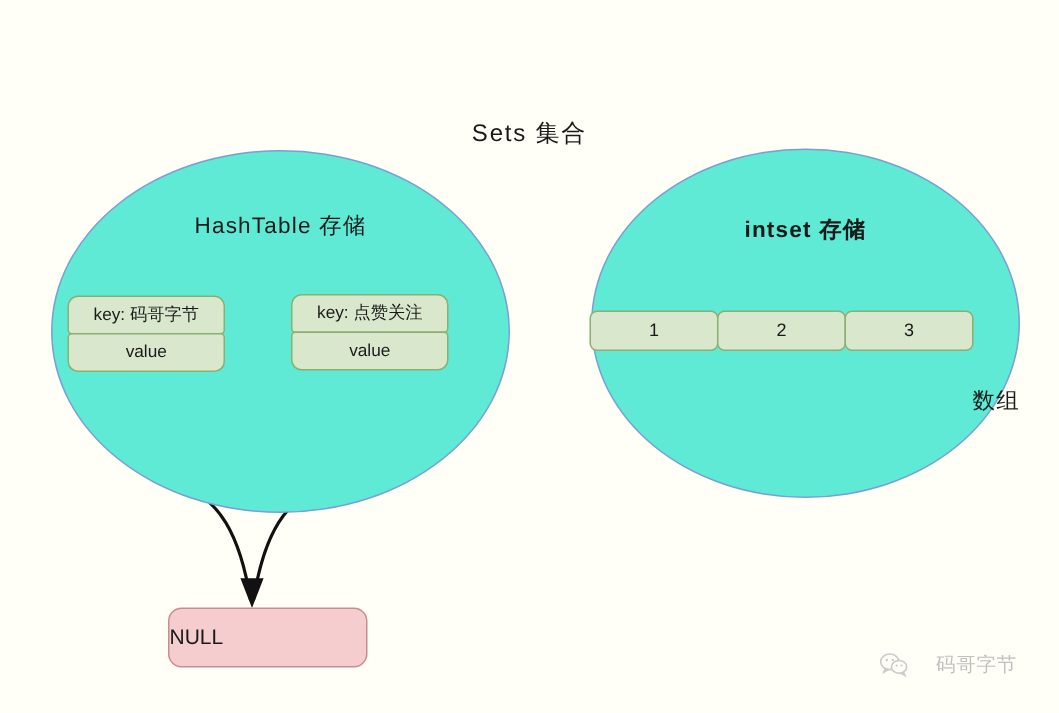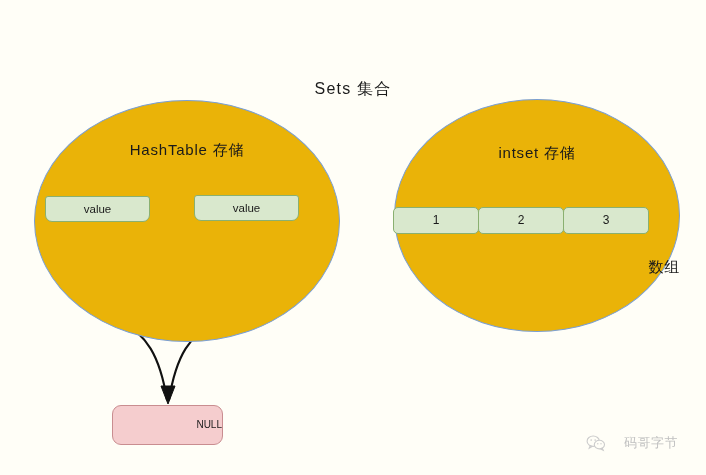--- a/index.html
+++ b/index.html
@@ -32,21 +32,21 @@
     font-size: 16px;
     color: #1a1a1a;
     letter-spacing: 1.2px;
     white-space: nowrap;
     margin-top: 47px;
   }
 
   
   .ellipse {
     position: absolute;
-    background: #eab308;
+    background: #5eead4;
     border: 1.3px solid #7a9fd4;
     border-radius: 50%;
     box-sizing: border-box;
   }
   #ellipse-hashtable {
     left: 34px;
     top: 100px;
     width: 306px;
     height: 242px;
   }
@@ -59,21 +59,21 @@
   .ellipse-title {
     position: absolute;
     width: 100%;
     text-align: center;
     font-size: 15px;
     color: #1a1a1a;
     letter-spacing: 0.8px;
     white-space: nowrap;
   }
   #ellipse-hashtable .ellipse-title { top: 40px; }
-  #ellipse-intset .ellipse-title { top: 44px; }
+  #ellipse-intset .ellipse-title { top: 44px; font-weight: bold; }
 
   
   .kv-group {
     position: absolute;
     width: 105px;
   }
   #kv-group-1 { left: 45px; top: 197px; }
   #kv-group-2 { left: 194px; top: 196px; }
 
   .green-box {
@@ -122,29 +122,29 @@
     font-size: 15px;
     color: #1a1a1a;
     letter-spacing: 0.8px;
   }
 
   
   #null-box {
     position: absolute;
     left: 112px;
     top: 405px;
-    width: 111px;
+    width: 133px;
     height: 40px;
     box-sizing: border-box;
     background: #f5cdce;
     border: 1.3px solid #c98d90;
     border-radius: 9px;
     line-height: 37px;
-    text-align: right;
-    font-size: 10px;
+    text-align: left;
+    font-size: 14px;
     color: #1a1a1a;
   }
 
   
   #watermark {
     position: absolute;
     left: 586px;
     top: 434px;
     display: flex;
     align-items: center;
@@ -168,24 +168,26 @@
   <path d="M 161,386 L 175,386 L 168,404 Z" fill="#111111" stroke="#111111" stroke-width="1"></path>
 </svg>
 
 <div class="title">Sets 集合</div>
 
 <div class="ellipse" id="ellipse-hashtable">
   <div class="ellipse-title">HashTable 存储</div>
 </div>
 
 <div class="kv-group" id="kv-group-1">
+  <div class="green-box kv-key">key: 码哥字节</div>
   <div class="green-box kv-value">value</div>
 </div>
 
 <div class="kv-group" id="kv-group-2">
+  <div class="green-box kv-key">key: 点赞关注</div>
   <div class="green-box kv-value">value</div>
 </div>
 
 <div class="ellipse" id="ellipse-intset">
   <div class="ellipse-title">intset 存储</div>
 </div>
 
 <div id="intset-array">
   <div class="array-cell">1</div>
   <div class="array-cell">2</div>

